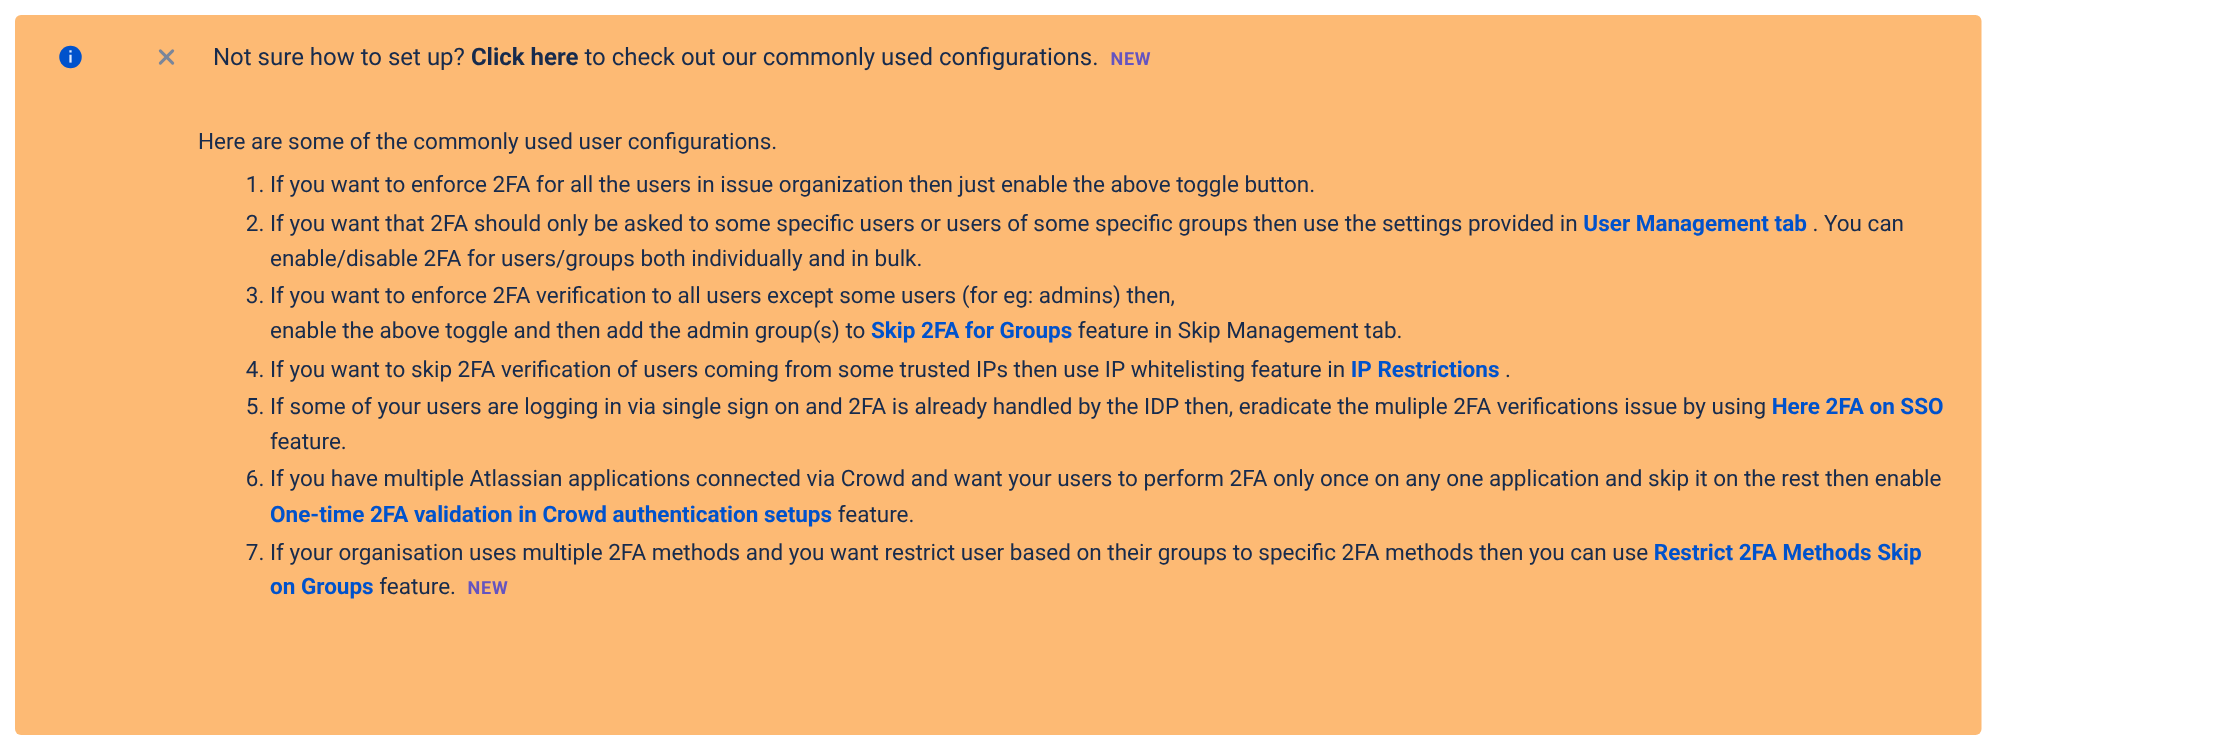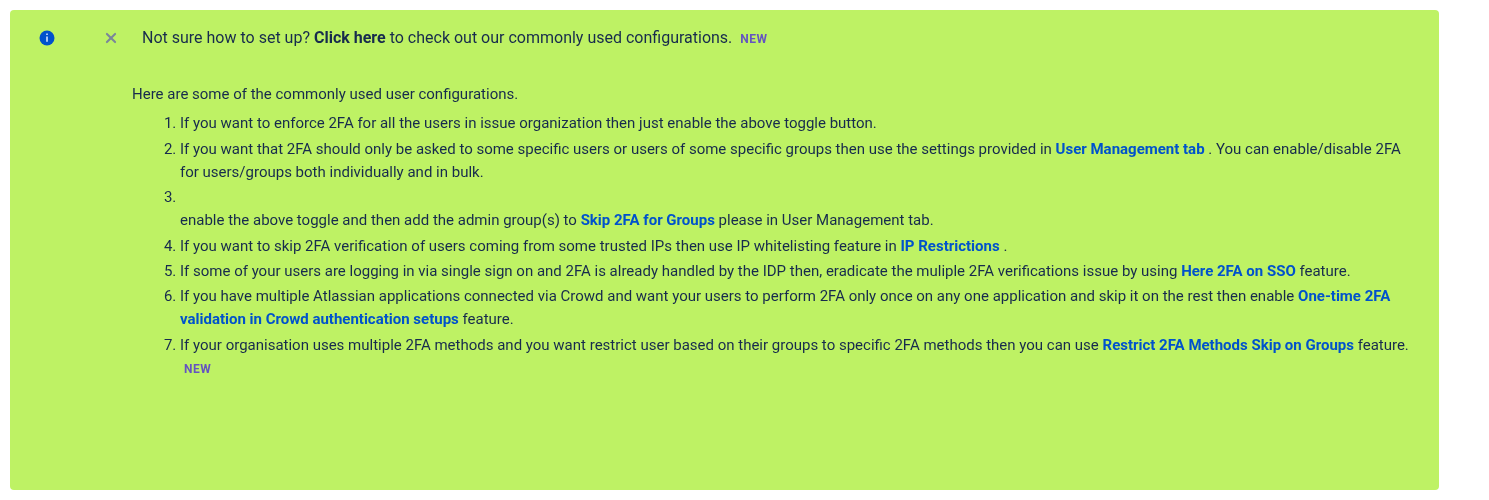--- a/index.html
+++ b/index.html
@@ -4,26 +4,26 @@
 <style>
   * { box-sizing: border-box; }
   body {
     margin: 0;
     padding: 10px;
     font-family: -apple-system, BlinkMacSystemFont, "Segoe UI", Roboto, Helvetica, Arial, sans-serif;
     font-size: 15px;
     background: #fff;
   }
   .notice {
-    background: #bef264;
+    background: #fdba74;
     border-radius: 4px;
     padding: 18px 24px 24px 24px;
     position: relative;
     color: #172b4d;
-    width: 1429px;
+    width: 1311px;
     min-height: 480px;
   }
   .notice-header {
     display: flex;
     align-items: center;
     gap: 16px;
   }
   .info-icon {
     width: 18px;
     height: 18px;
@@ -97,22 +97,22 @@
 
   <div class="body">
     <div class="intro">Here are some of the commonly used user configurations.</div>
 
     <ol>
       <li>If you want to enforce 2FA for all the users in issue organization then just enable the above toggle button.</li>
       <li>
         <span>If you want that 2FA should only be asked to some specific users or users of some specific groups then use the settings provided in </span><a class="link">User Management tab</a><span> . You can enable/disable 2FA for users/groups both individually and in bulk.</span>
       </li>
       <li>
-        <br>
-        <span>enable the above toggle and then add the admin group(s) to </span><a class="link">Skip 2FA for Groups</a><span> please in User Management tab.</span>
+        <span>If you want to enforce 2FA verification to all users except some users (for eg: admins) then,</span><br>
+        <span>enable the above toggle and then add the admin group(s) to </span><a class="link">Skip 2FA for Groups</a><span> feature in Skip Management tab.</span>
       </li>
       <li>
         <span>If you want to skip 2FA verification of users coming from some trusted IPs then use IP whitelisting feature in </span><a class="link">IP Restrictions</a><span> .</span>
       </li>
       <li>
         <span>If some of your users are logging in via single sign on and 2FA is already handled by the IDP then, eradicate the muliple 2FA verifications issue by using </span><a class="link">Here 2FA on SSO</a><span> feature.</span>
       </li>
       <li>
         <span>If you have multiple Atlassian applications connected via Crowd and want your users to perform 2FA only once on any one application and skip it on the rest then enable </span><a class="link">One-time 2FA validation in Crowd authentication setups</a><span> feature.</span>
       </li>

